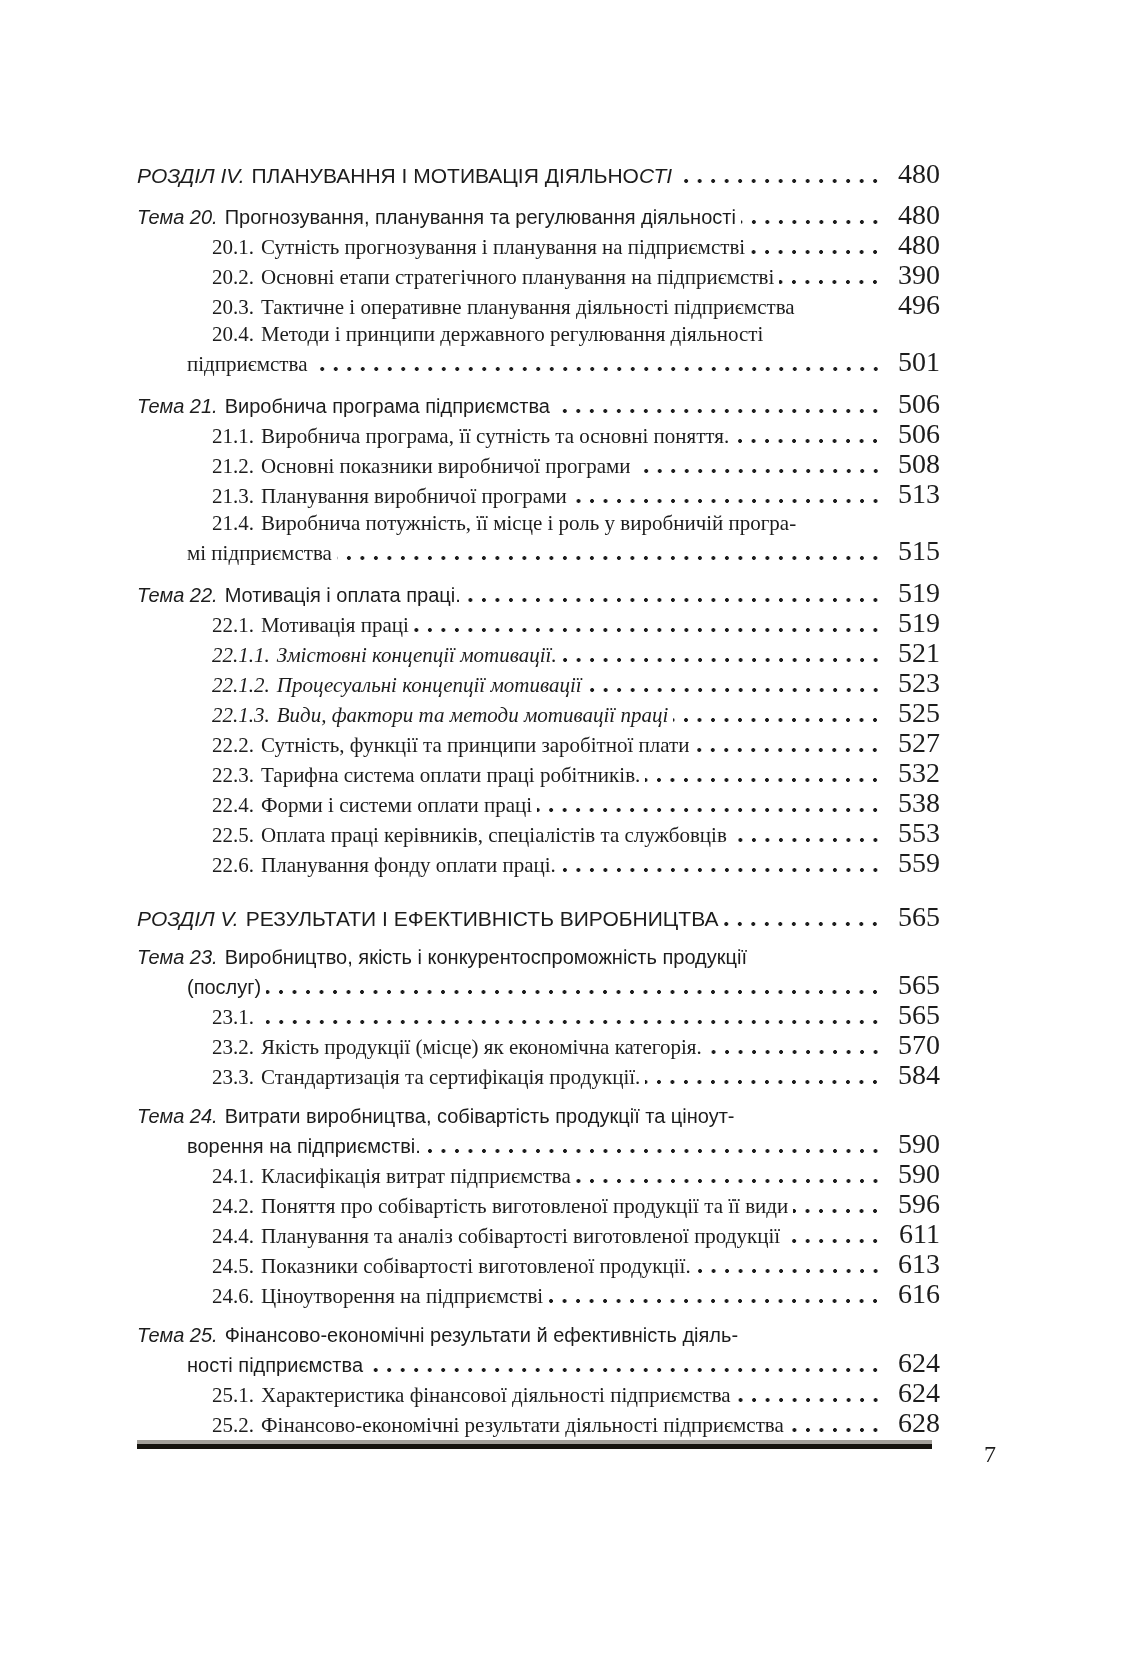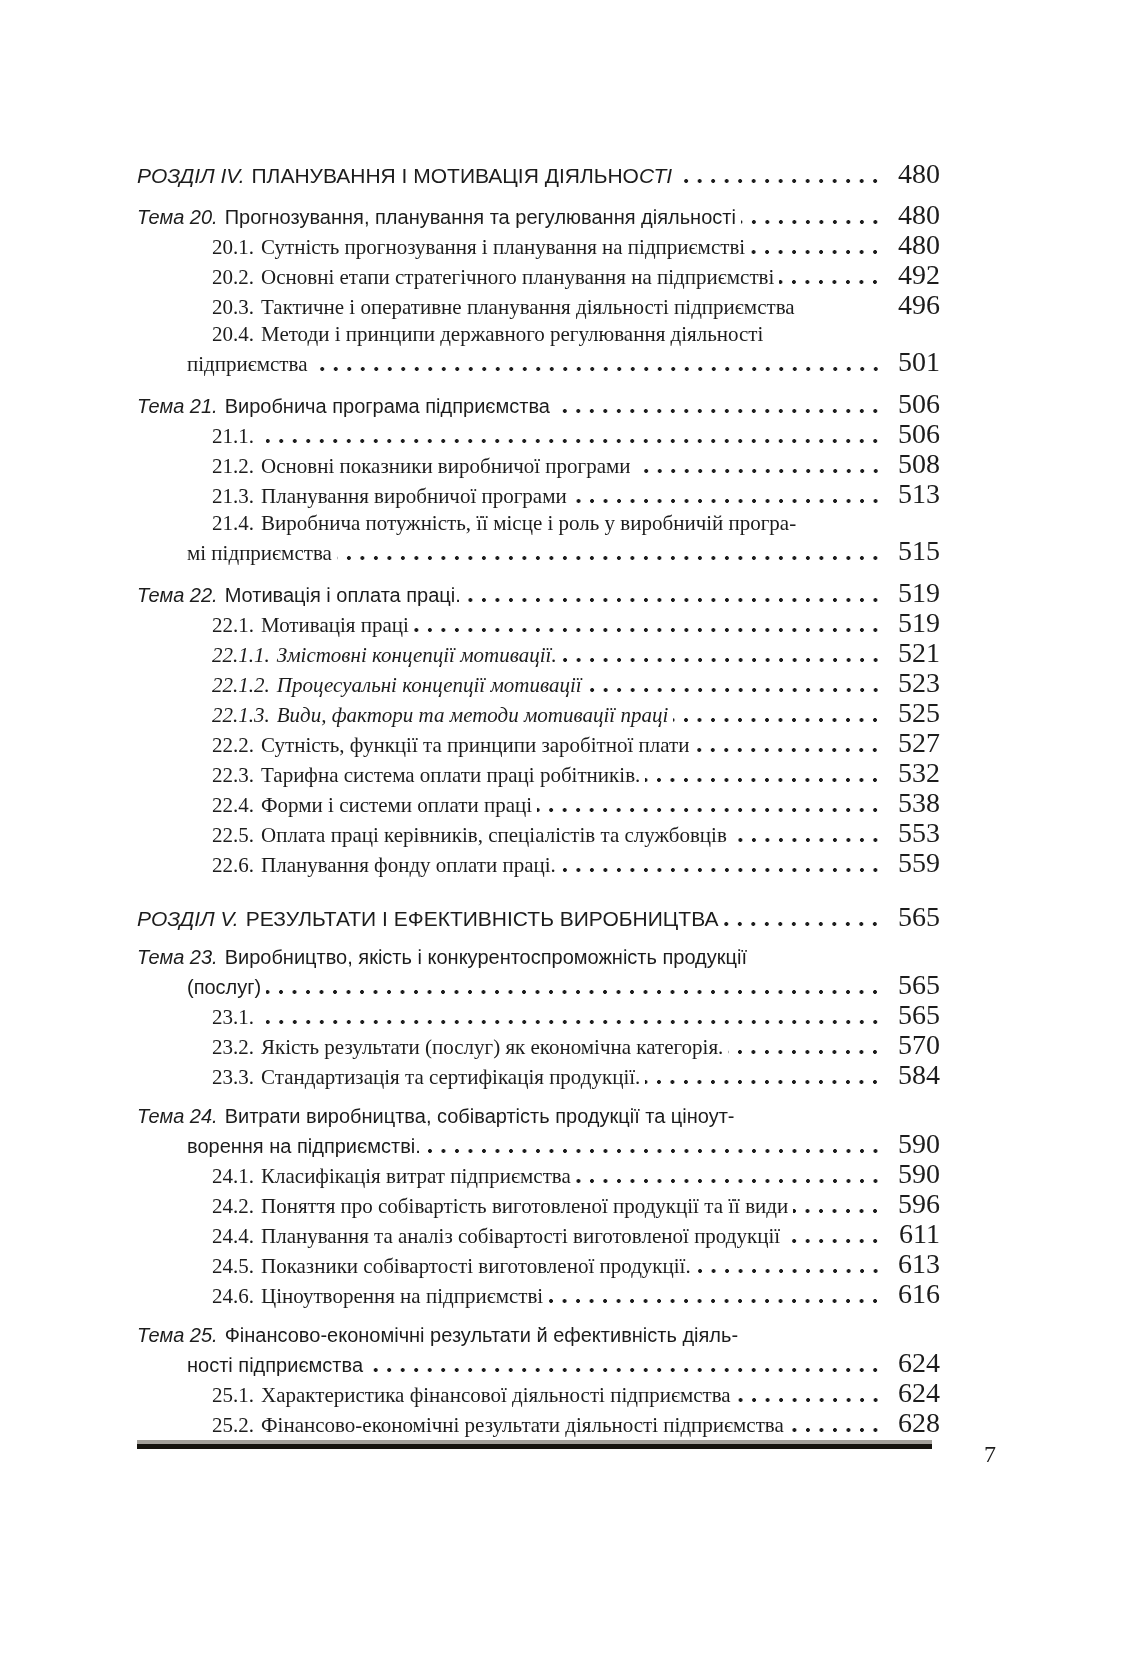--- a/index.html
+++ b/index.html
@@ -96,21 +96,21 @@
         <span class="title">Сутність прогнозування і планування на підприємстві</span>
         <span class="leader"></span>
         <span class="pagecol">480</span>
       </div>
     </div>
     <div class="row sub">
       <div class="line l1">
         <span class="prefix">20.2.</span>
         <span class="title">Основні етапи стратегічного планування на підприємстві</span>
         <span class="leader"></span>
-        <span class="pagecol">492</span>
+        <span class="pagecol">390</span>
       </div>
     </div>
     <div class="row sub">
       <div class="line l1">
         <span class="prefix">20.3.</span>
         <span class="title">Тактичне і оперативне планування діяльності підприємства</span>
         <span class="leader no-dots"></span>
         <span class="pagecol">496</span>
       </div>
     </div>
@@ -129,20 +129,21 @@
       <div class="line l1">
         <span class="prefix">Тема 21.</span>
         <span class="title">Виробнича програма підприємства</span>
         <span class="leader"></span>
         <span class="pagecol">506</span>
       </div>
     </div>
     <div class="row sub">
       <div class="line l1">
         <span class="prefix">21.1.</span>
+        <span class="title">Виробнича програма, її сутність та основні поняття.</span>
         <span class="leader"></span>
         <span class="pagecol">506</span>
       </div>
     </div>
     <div class="row sub">
       <div class="line l1">
         <span class="prefix">21.2.</span>
         <span class="title">Основні показники виробничої програми</span>
         <span class="leader"></span>
         <span class="pagecol">508</span>
@@ -269,21 +270,21 @@
     <div class="row sub">
       <div class="line l1">
         <span class="prefix">23.1.</span>
         <span class="leader"></span>
         <span class="pagecol">565</span>
       </div>
     </div>
     <div class="row sub">
       <div class="line l1">
         <span class="prefix">23.2.</span>
-        <span class="title">Якість результати (послуг) як економічна категорія.</span>
+        <span class="title">Якість продукції (місце) як економічна категорія.</span>
         <span class="leader"></span>
         <span class="pagecol">570</span>
       </div>
     </div>
     <div class="row sub">
       <div class="line l1">
         <span class="prefix">23.3.</span>
         <span class="title">Стандартизація та сертифікація продукції.</span>
         <span class="leader"></span>
         <span class="pagecol">584</span>

